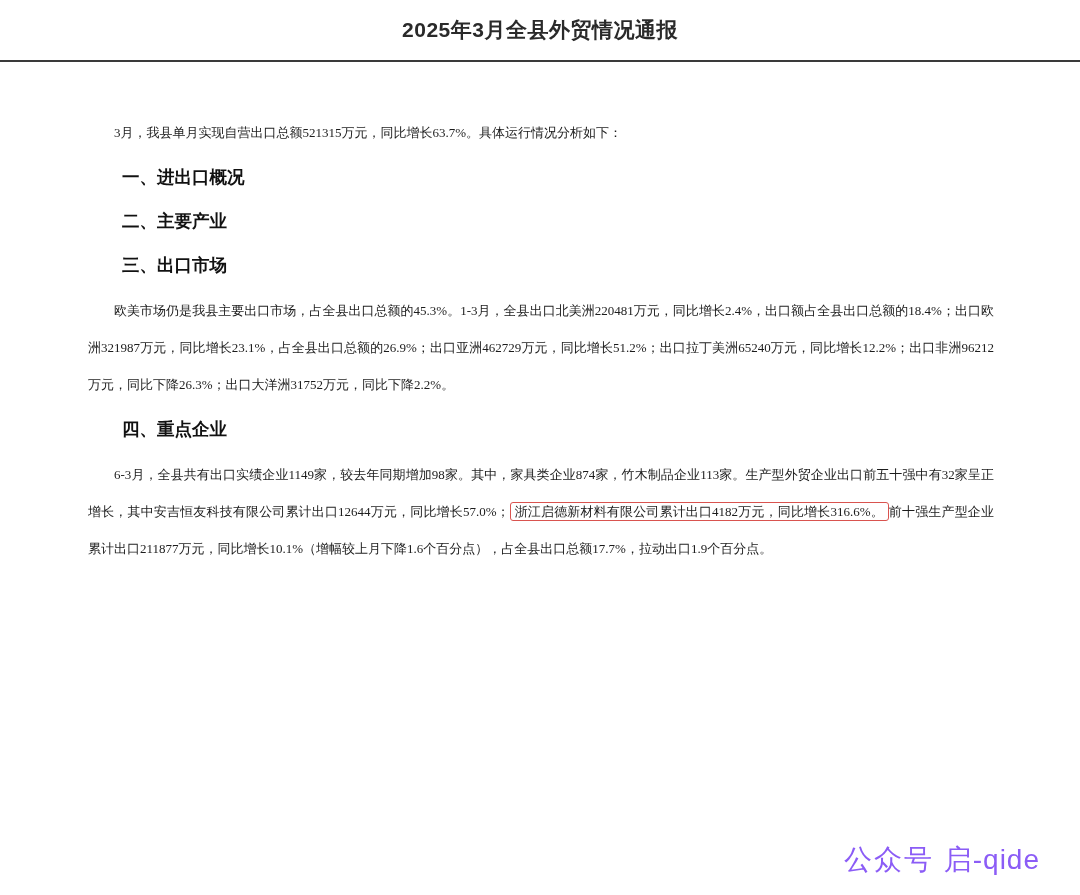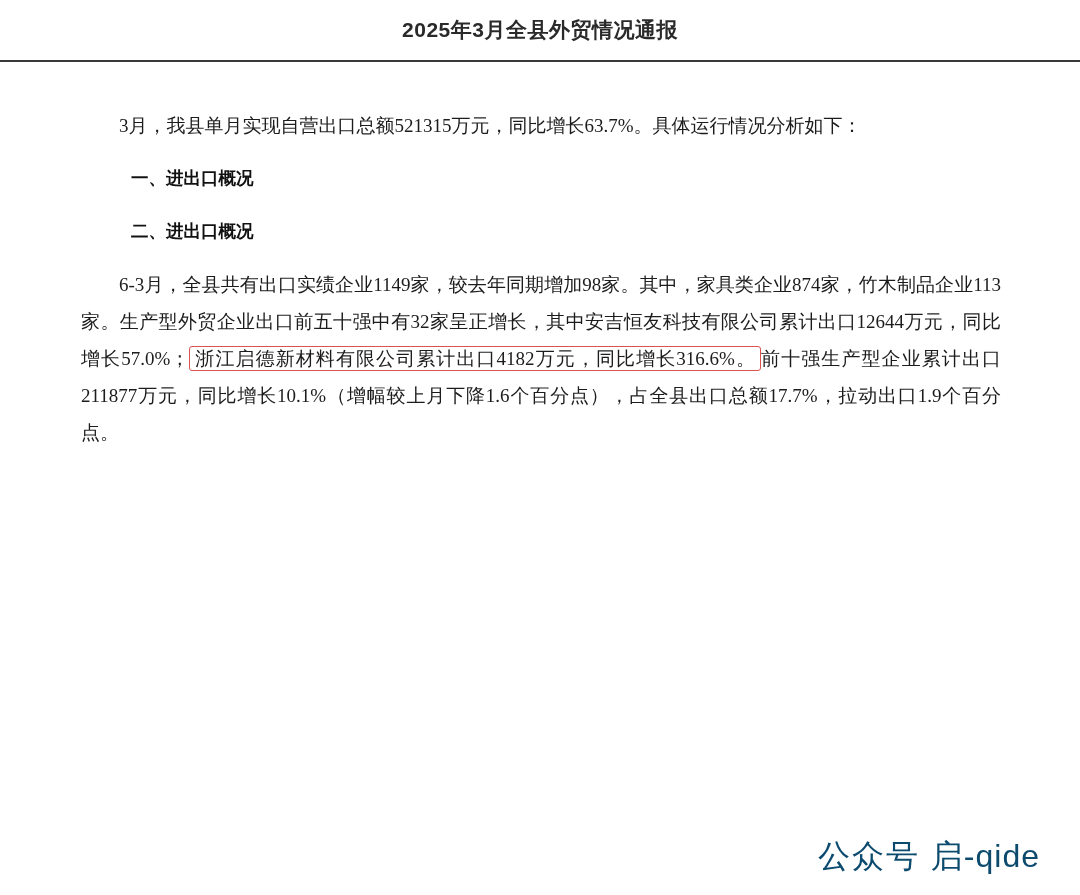--- a/index.html
+++ b/index.html
@@ -34,52 +34,52 @@
     font-size: 21px;
     font-weight: 600;
     color: #2a2a2a;
     letter-spacing: 0.5px;
   }
   .doc-body {
     padding: 44px 78px 0 80px;
     box-sizing: border-box;
   }
   .para {
-    font-size: 19px;
+    font-size: 13px;
     line-height: 37px;
     text-align: justify;
     text-justify: inter-ideograph;
-    margin: 1px;
+    margin: 8px;
     text-indent: 2em;
     color: #1c1c1c;
   }
   .section-head {
     font-size: 17.5px;
     line-height: 37px;
-    margin: 16px;
+    margin: 7px;
     text-indent: 2em;
     font-weight: 700;
     color: #111;
     font-family: "Liberation Sans", "DejaVu Sans", sans-serif;
   }
   .highlight-box {
     border: 1.5px solid #d9534f;
     border-radius: 3px;
     padding: 1px 4px;
     display: inline;
     box-decoration-break: clone;
     -webkit-box-decoration-break: clone;
   }
   .watermark {
     position: absolute;
     right: 40px;
     bottom: 16px;
     font-family: "Liberation Sans", "DejaVu Sans", sans-serif;
-    font-size: 32px;
-    color: #0c4a6e;
+    font-size: 28px;
+    color: #8b5cf6;
     letter-spacing: 2px;
     user-select: none;
     white-space: nowrap;
   }
   .watermark .wm-tail {
     letter-spacing: 1px;
   }
 </style>
 </head>
 <body>
@@ -89,22 +89,25 @@
   <div class="doc-header">
     <div class="doc-title">2025年3月全县外贸情况通报</div>
   </div>
 
   <div class="doc-body">
 
     <p class="para">3月，我县单月实现自营出口总额521315万元，同比增长63.7%。具体运行情况分析如下：</p>
 
     <p class="section-head">一、进出口概况</p>
 
-    <p class="section-head">二、进出口概况</p>
+    <p class="section-head">二、主要产业</p>
 
+    <p class="section-head">三、出口市场</p>
+    <p class="para">欧美市场仍是我县主要出口市场，占全县出口总额的45.3%。1-3月，全县出口北美洲220481万元，同比增长2.4%，出口额占全县出口总额的18.4%；出口欧洲321987万元，同比增长23.1%，占全县出口总额的26.9%；出口亚洲462729万元，同比增长51.2%；出口拉丁美洲65240万元，同比增长12.2%；出口非洲96212万元，同比下降26.3%；出口大洋洲31752万元，同比下降2.2%。</p>
 
+    <p class="section-head">四、重点企业</p>
     <p class="para"><span>6-3月，全县共有出口实绩企业1149家，较去年同期增加98家。其中，家具类企业874家，竹木制品企业113家。生产型外贸企业出口前五十强中有32家呈正增长，其中安吉恒友科技有限公司累计出口12644万元，同比增长57.0%；</span><span class="highlight-box">浙江启德新材料有限公司累计出口4182万元，同比增长316.6%。</span><span>前十强生产型企业累计出口211877万元，同比增长10.1%（增幅较上月下降1.6个百分点），占全县出口总额17.7%，拉动出口1.9个百分点。</span></p>
 
   </div>
 
   <div class="watermark"><span>公众号</span> <span class="wm-tail">启-qide</span></div>
 
 </div>
 
 </body></html>

